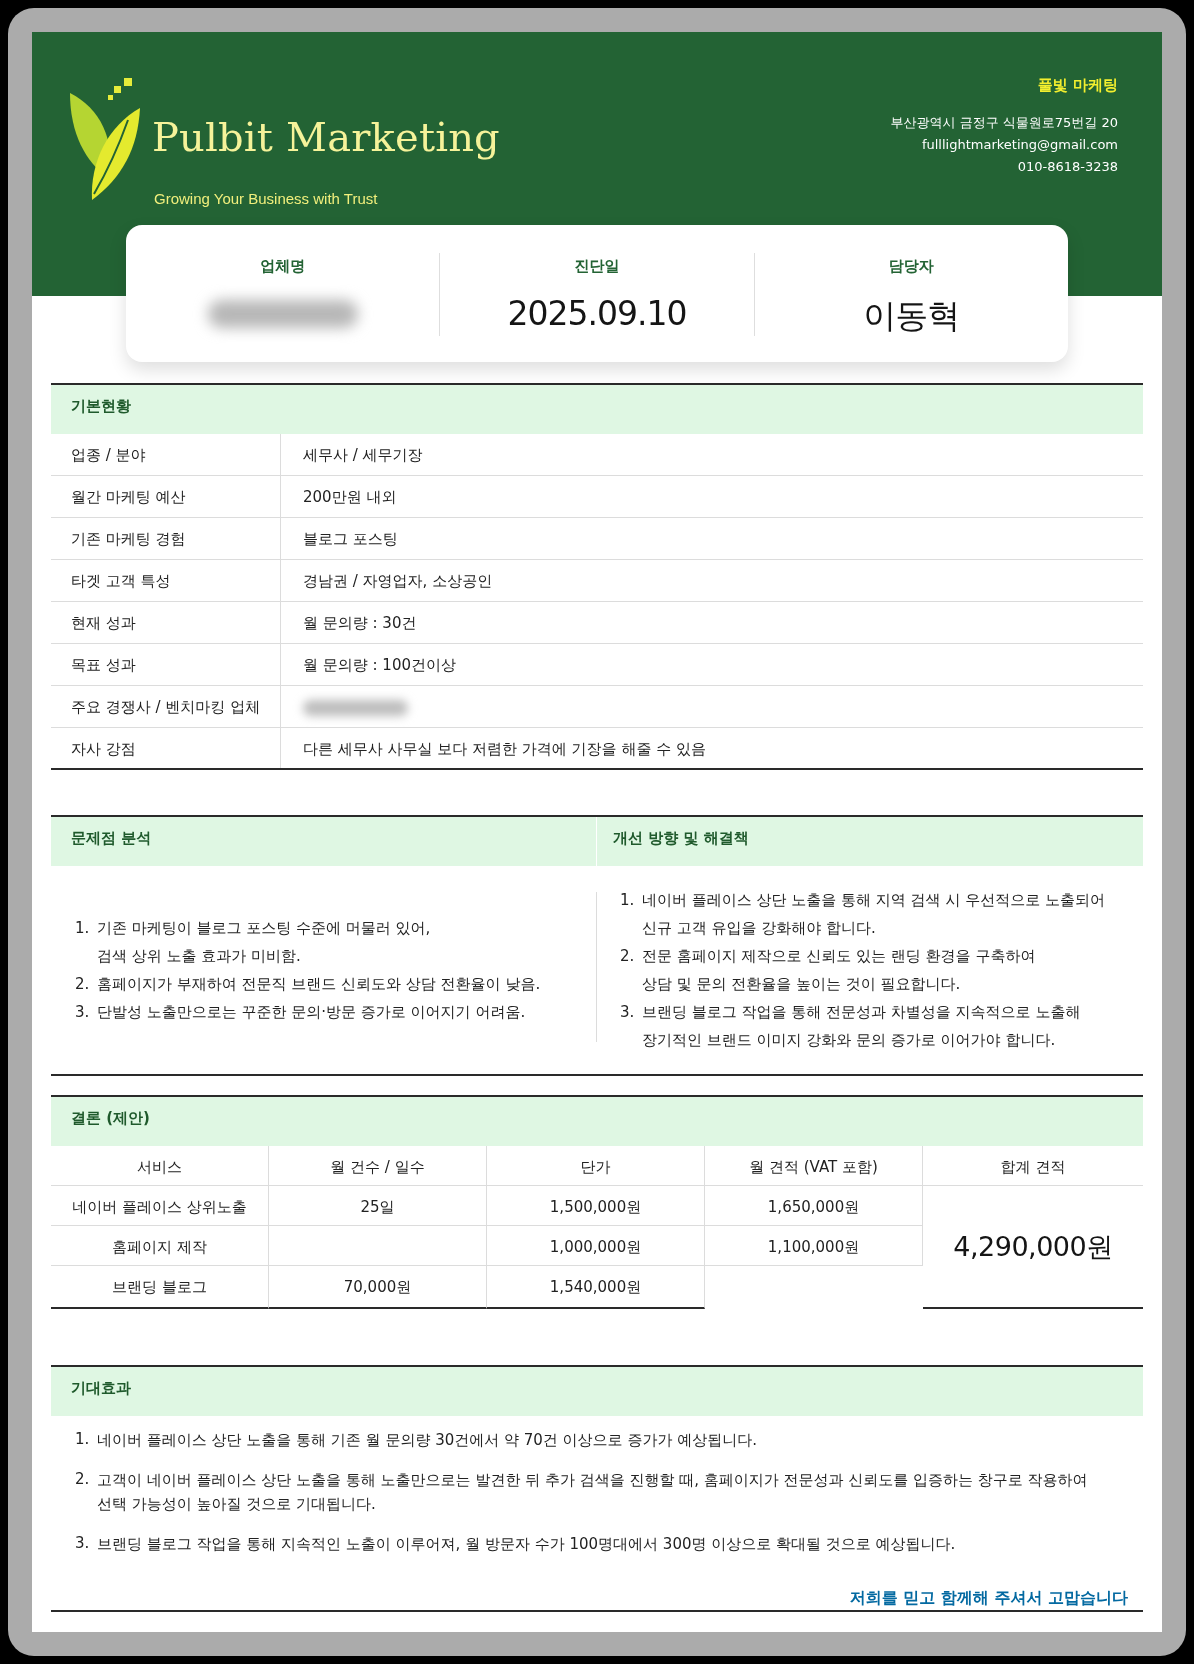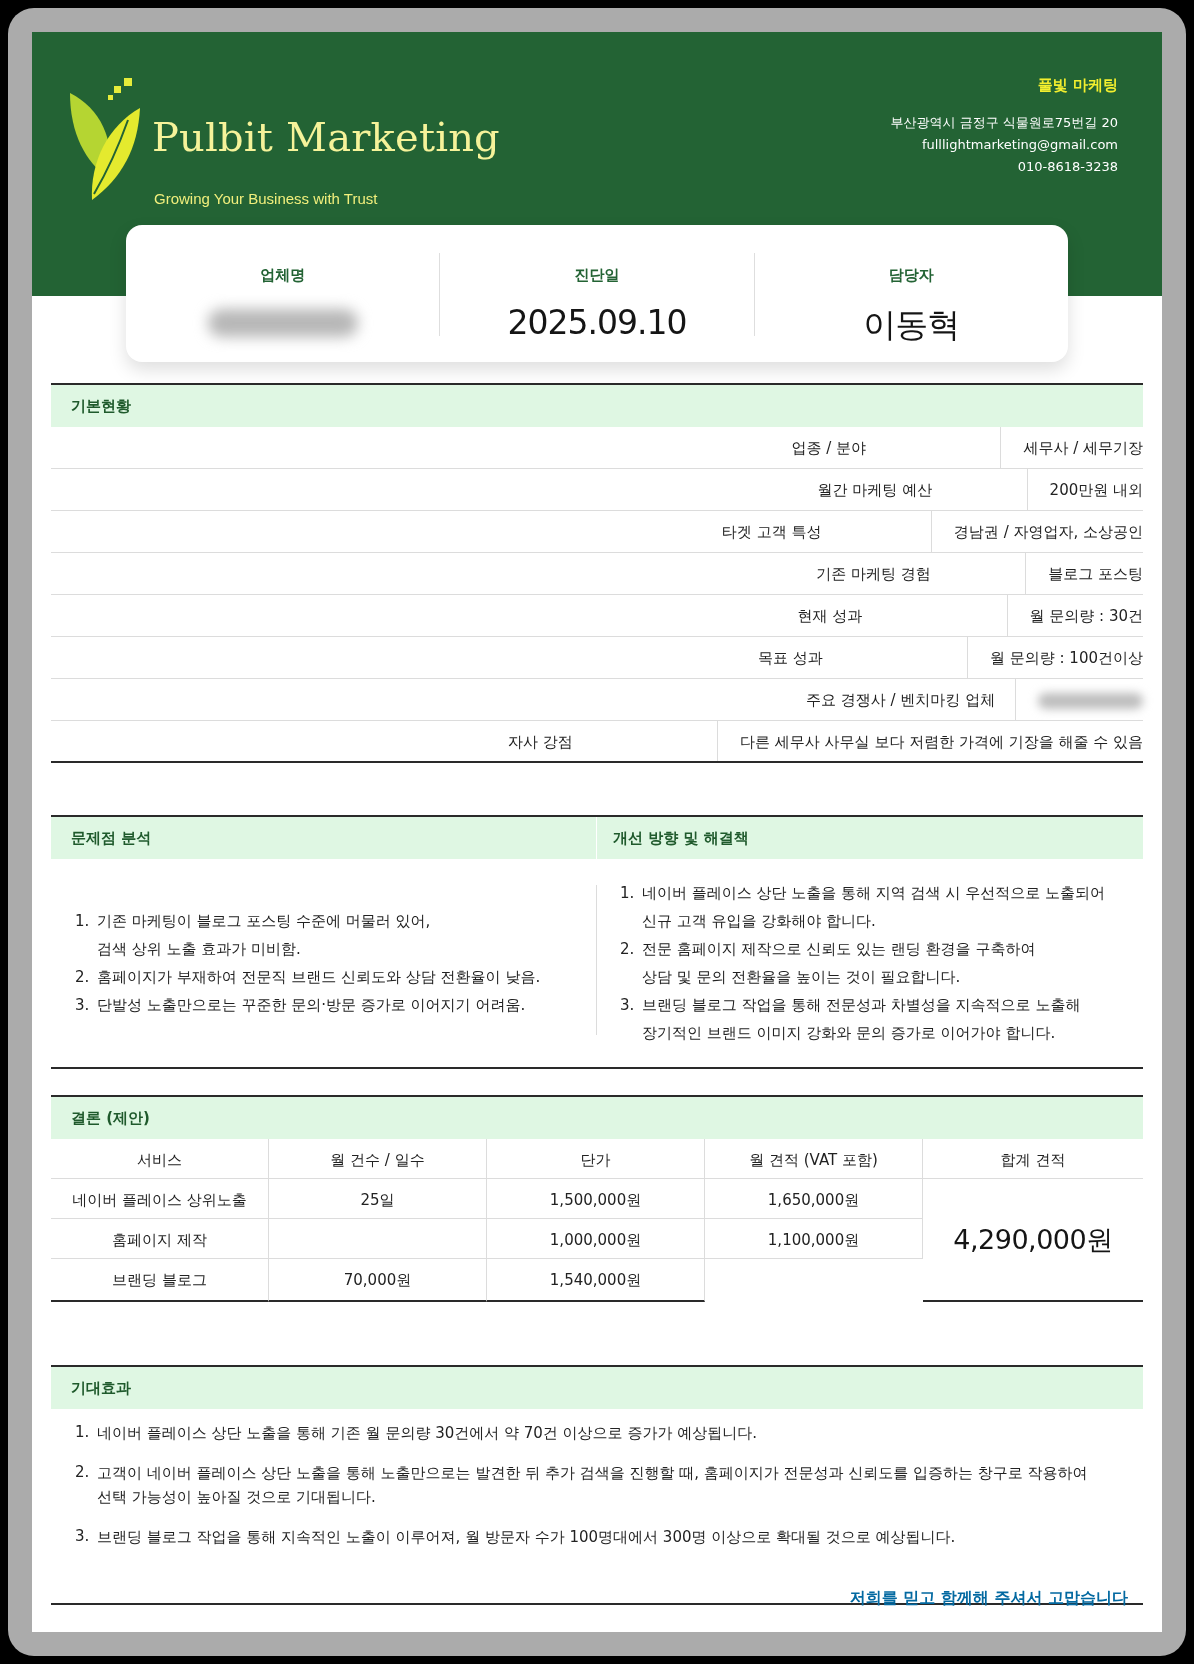--- a/index.html
+++ b/index.html
@@ -40,35 +40,35 @@
 
     
     .info-card {
       position: absolute; left: 94px; top: 193px; width: 942px; height: 137px;
       background: #fff; border-radius: 16px;
       box-shadow: 0 8px 18px rgba(0,0,0,0.13);
       display: flex; align-items: stretch; padding: 28px 0 26px 0;
     }
     .info-col { flex: 1; text-align: center; position: relative; }
     .info-col + .info-col { border-left: 1px solid #dedede; }
-    .info-label { font-size: 15px; font-weight: bold; color: #236334; margin-top: 13px; }
+    .info-label { font-size: 15px; font-weight: bold; color: #236334; margin-top: 4px; }
     .info-value { font-size: 33px; color: #151515; margin-top: 18px; letter-spacing: -1px; }
     .blurred {
       display: inline-block; width: 150px; height: 28px; margin-top: 24px;
       background: #b7b7b7; border-radius: 14px; filter: blur(7px);
     }
     .blurred.small { width: 105px; height: 16px; margin-top: 0; filter: blur(5px); background: #bdbdbd; vertical-align: middle; }
 
     
     .section { position: absolute; left: 19px; width: 1092px; border-top: 2px solid #2a2a2a; }
     .section-head {
-      background: #dff7e3; height: 42px; line-height: 42px; padding-left: 20px;
+      background: #dff7e3; height: 49px; line-height: 42px; padding-left: 20px;
       font-size: 15px; font-weight: bold; color: #1f5a2c;
     }
-    .kv-row { display: flex; height: 42px; border-bottom: 1px solid #dcdcdc; font-size: 15px; justify-content: flex-end; }
+    .kv-row { display: flex; height: 42px; border-bottom: 1px solid #dcdcdc; font-size: 15px; }
     .kv-row:last-child { border-bottom: 2px solid #2a2a2a; }
     .kv-key { width: 230px; padding-left: 20px; line-height: 42px; border-right: 1px solid #dcdcdc; color: #222; }
     .kv-val { padding-left: 22px; line-height: 42px; color: #222; }
 
     
     .two-col-head { display: flex; }
     .two-col-head .section-head { flex: 1; }
     .two-col-head .section-head + .section-head { border-left: 1px solid #ffffff; padding-left: 16px; }
     .two-col-body { display: flex; height: 210px; border-bottom: 2px solid #2a2a2a; }
     .col-left { width: 545px; padding: 48px 0 0 24px; }
@@ -150,26 +150,26 @@
     <div class="section-head">기본현황</div>
     <div class="kv-row">
       <div class="kv-key">업종 / 분야</div>
       <div class="kv-val">세무사 / 세무기장</div>
     </div>
     <div class="kv-row">
       <div class="kv-key">월간 마케팅 예산</div>
       <div class="kv-val">200만원 내외</div>
     </div>
     <div class="kv-row">
+      <div class="kv-key">기존 마케팅 경험</div>
+      <div class="kv-val">블로그 포스팅</div>
+    </div>
+    <div class="kv-row">
       <div class="kv-key">타겟 고객 특성</div>
       <div class="kv-val">경남권 / 자영업자, 소상공인</div>
-    </div>
-    <div class="kv-row">
-      <div class="kv-key">기존 마케팅 경험</div>
-      <div class="kv-val">블로그 포스팅</div>
     </div>
     <div class="kv-row">
       <div class="kv-key">현재 성과</div>
       <div class="kv-val">월 문의량 : 30건</div>
     </div>
     <div class="kv-row">
       <div class="kv-key">목표 성과</div>
       <div class="kv-val">월 문의량 : 100건이상</div>
     </div>
     <div class="kv-row">

